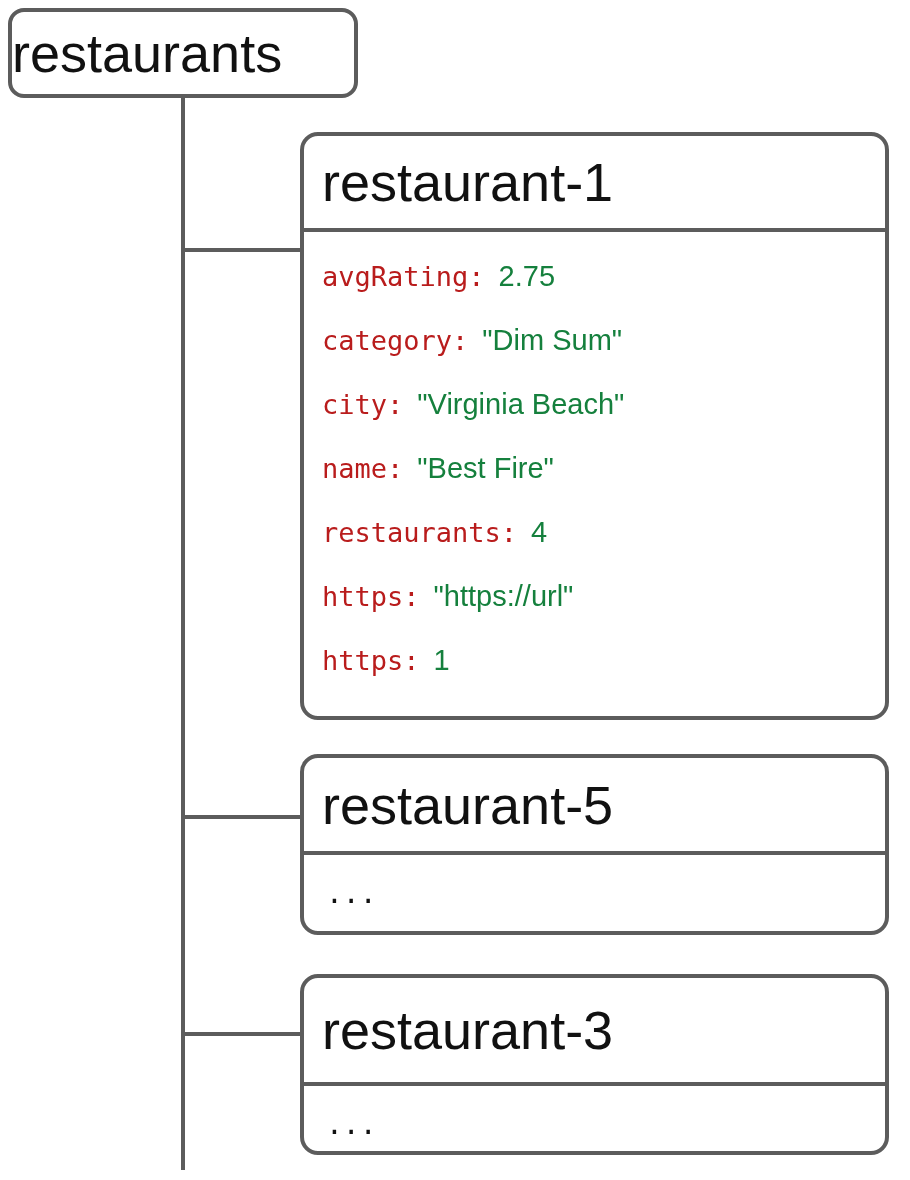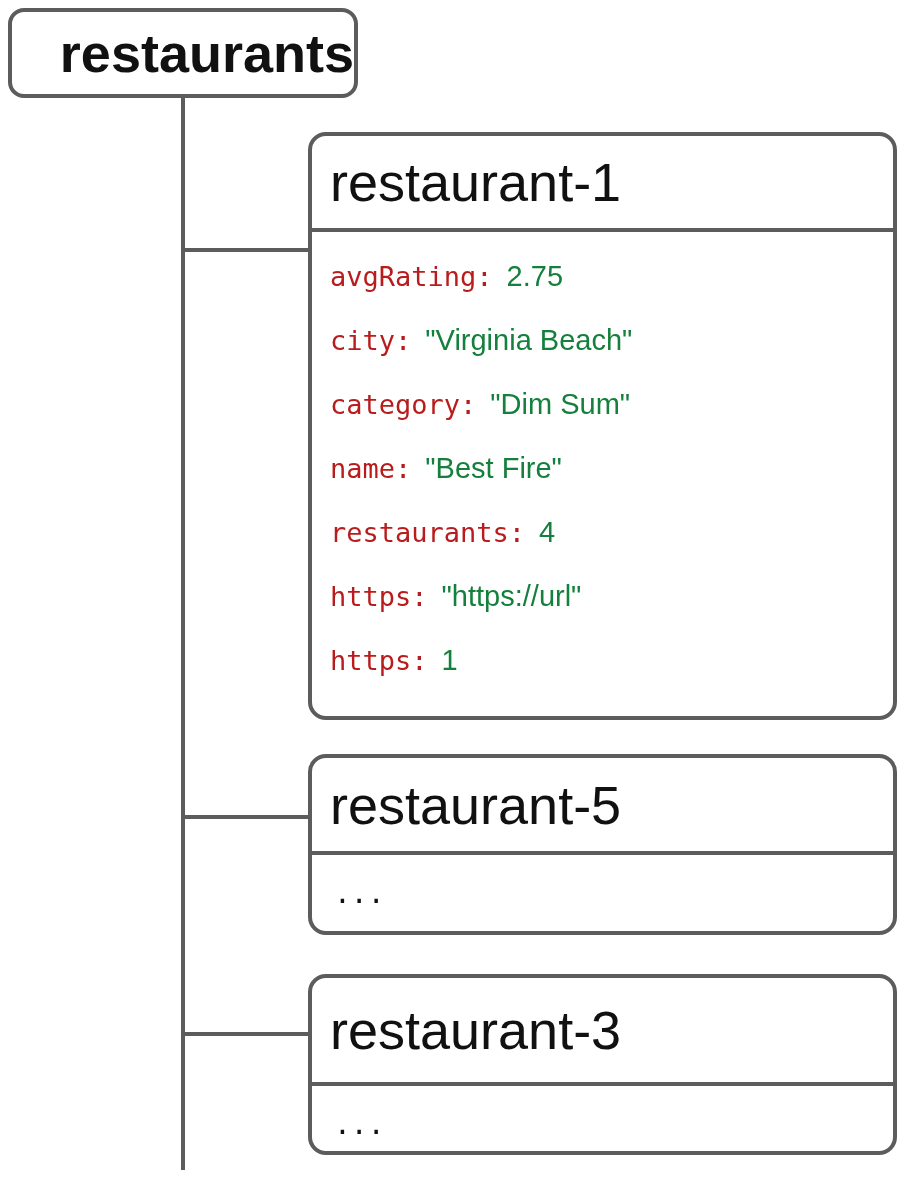--- a/index.html
+++ b/index.html
@@ -21,25 +21,24 @@
     left: 8px;
     top: 8px;
     width: 350px;
     height: 90px;
     box-sizing: border-box;
     border: 4px solid #5c5c5c;
     border-radius: 16px;
     background: #ffffff;
     display: flex;
     align-items: center;
-    justify-content: flex-end;
+    justify-content: flex-start;
     font-size: 54px;
     color: #111111;
     z-index: 2;
-    font-weight: bold;
   }
   
   .trunk {
     position: absolute;
     left: 181px;
     top: 96px;
     width: 4px;
     height: 1074px;
     background: #5c5c5c;
     z-index: 0;
@@ -51,21 +50,21 @@
     height: 4px;
     background: #5c5c5c;
     z-index: 0;
   }
   .connector.c1 { top: 248px; }
   .connector.c2 { top: 815px; }
   .connector.c3 { top: 1032px; }
   
   .card {
     position: absolute;
-    left: 308px;
+    left: 300px;
     width: 589px;
     box-sizing: border-box;
     border: 4px solid #5c5c5c;
     border-radius: 18px;
     background: #ffffff;
     z-index: 1;
   }
   .card.card1 { top: 132px; height: 588px; }
   .card.card2 { top: 754px; height: 181px; }
   .card.card3 { top: 974px; height: 181px; }
@@ -128,26 +127,26 @@
   <div class="connector c3"></div>
 
   <div class="card card1">
     <div class="card-title">restaurant-1</div>
     <div class="card-body">
       <div class="field-row">
         <span class="field-key">avgRating:</span>
         <span class="field-value">2.75</span>
       </div>
       <div class="field-row">
+        <span class="field-key">category:</span>
+        <span class="field-value">"Dim Sum"</span>
+      </div>
+      <div class="field-row">
         <span class="field-key">city:</span>
         <span class="field-value">"Virginia Beach"</span>
-      </div>
-      <div class="field-row">
-        <span class="field-key">category:</span>
-        <span class="field-value">"Dim Sum"</span>
       </div>
       <div class="field-row">
         <span class="field-key">name:</span>
         <span class="field-value">"Best Fire"</span>
       </div>
       <div class="field-row">
         <span class="field-key">restaurants:</span>
         <span class="field-value">4</span>
       </div>
       <div class="field-row">

